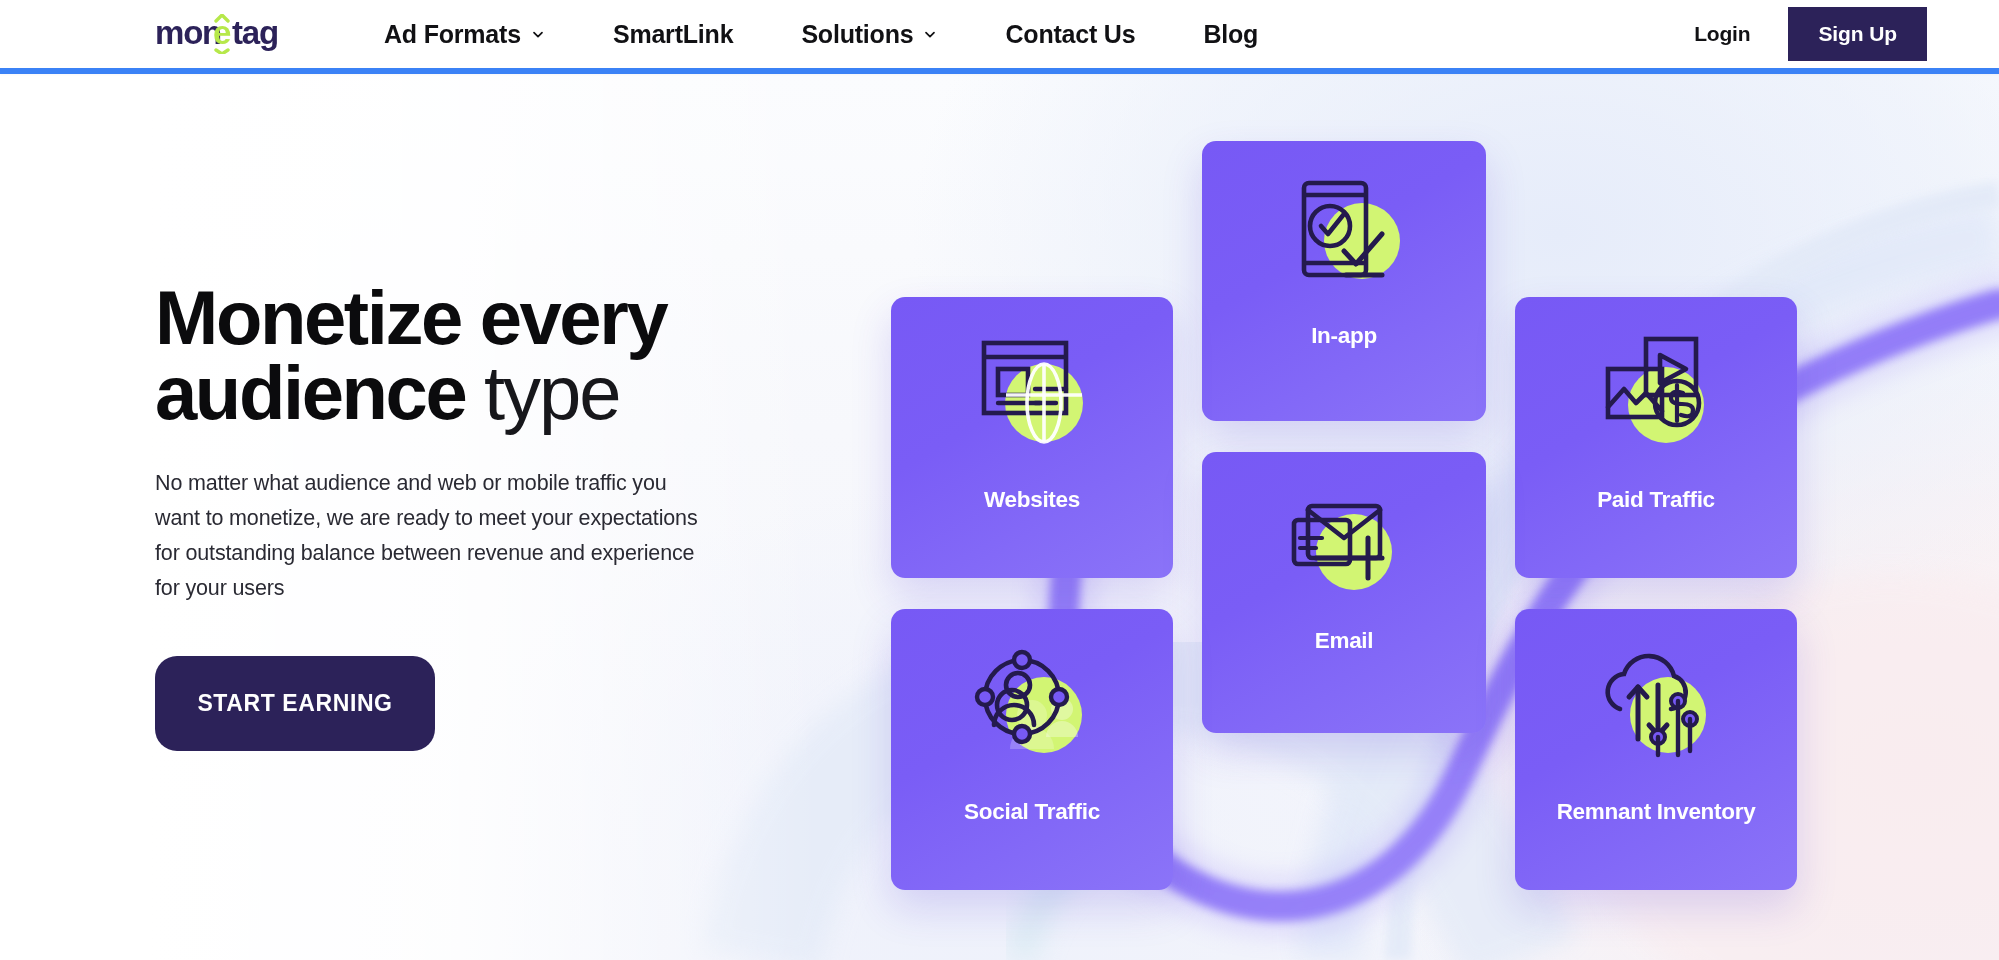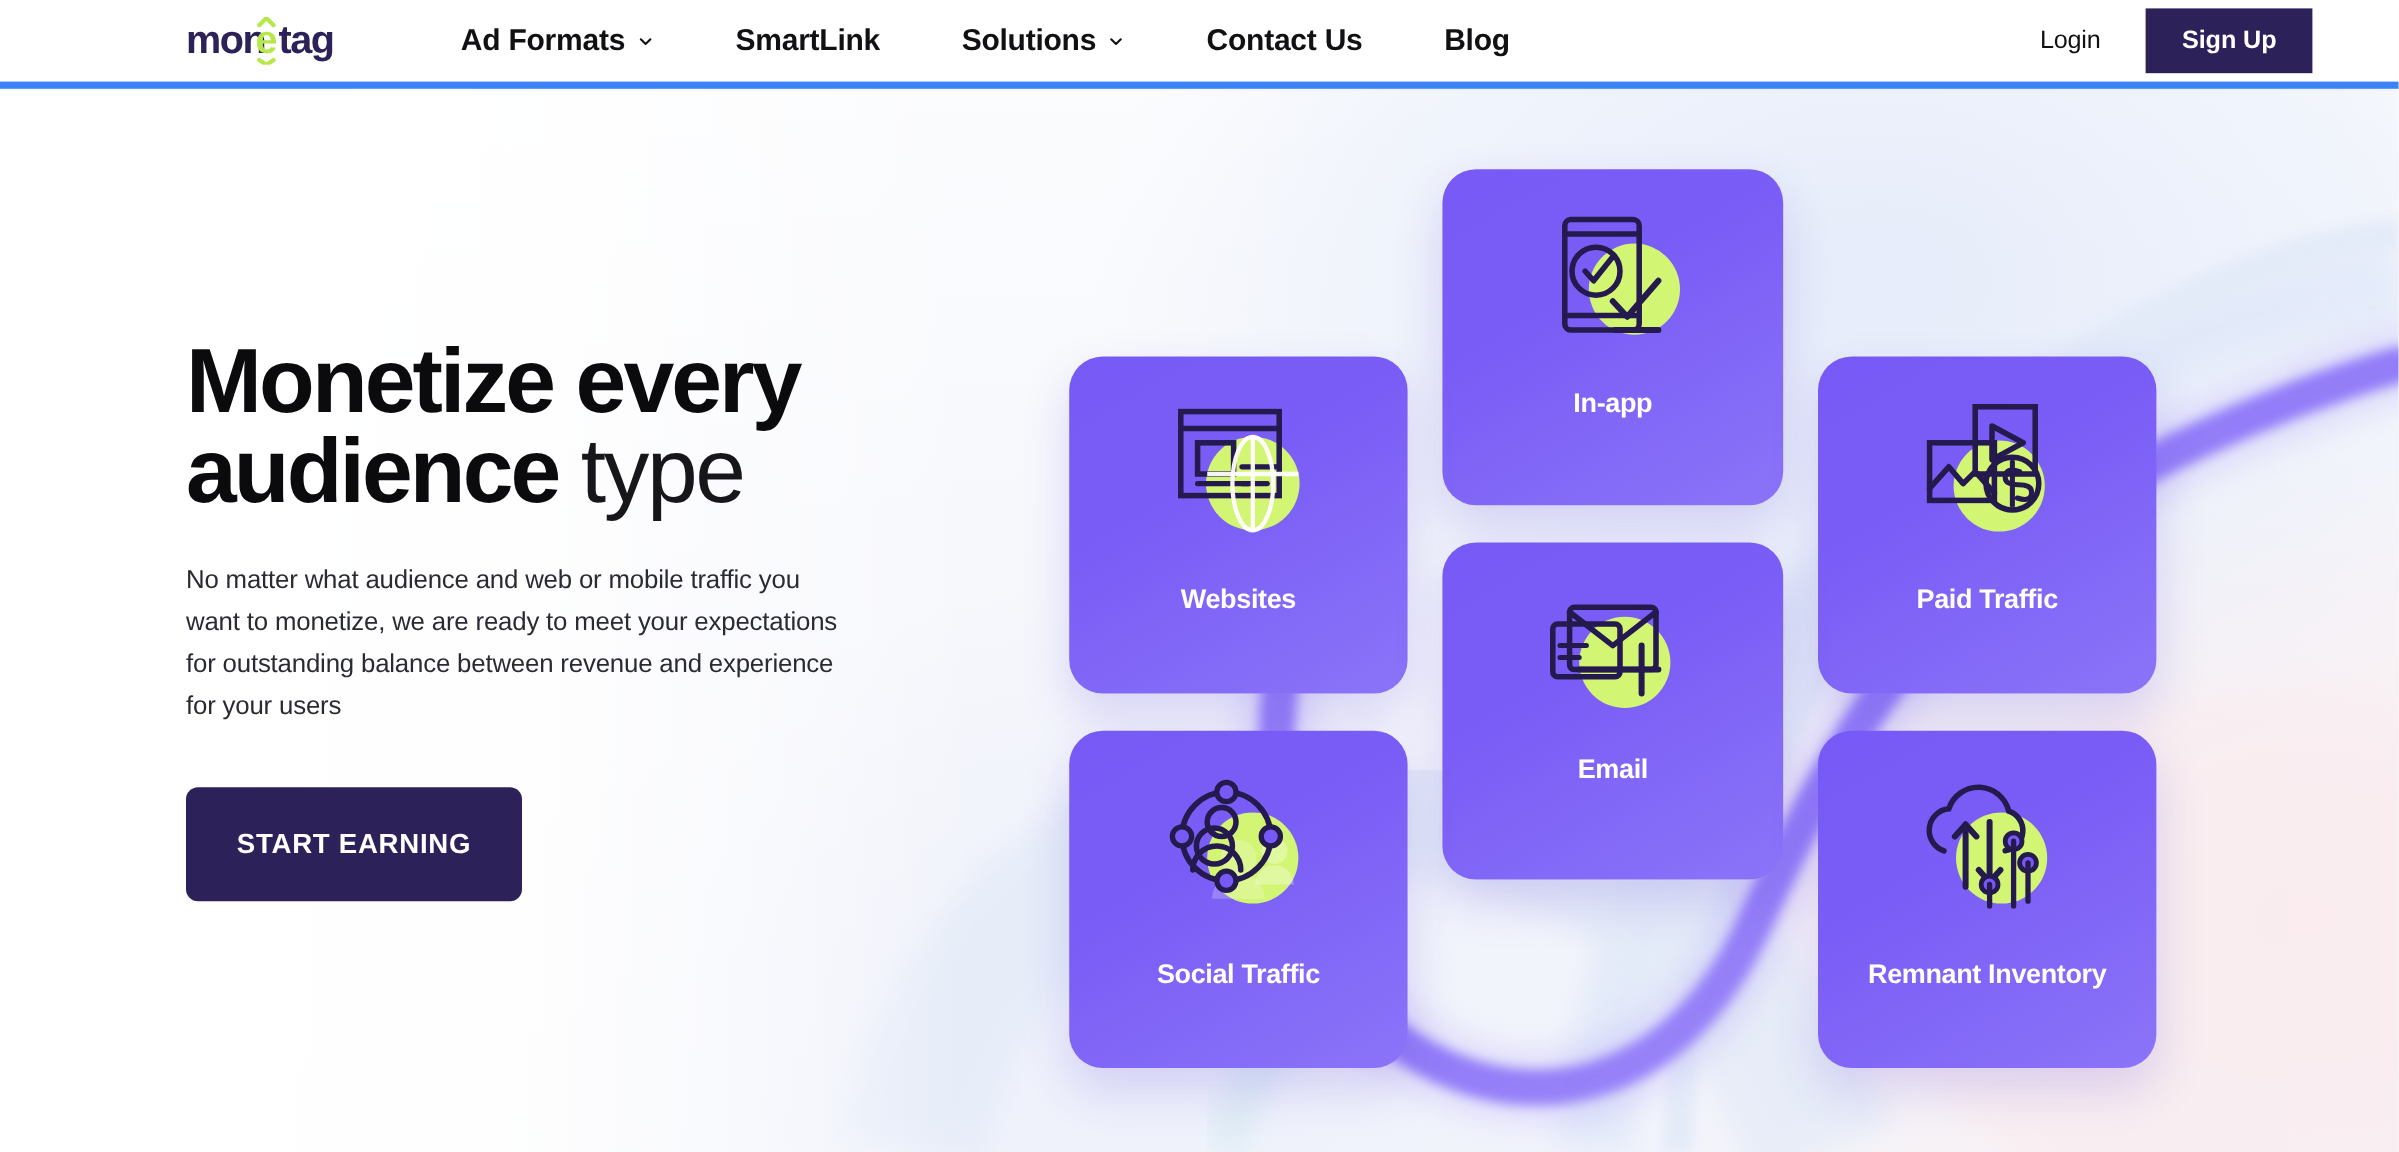--- a/index.html
+++ b/index.html
@@ -76,21 +76,21 @@
   .nav-item:first-child { padding-left: 0; }
   .caret { display: inline-block; width: 14px; height: 14px; color: #111114; }
   .caret svg { display:block; width:14px; height:14px; }
 
   .header-right {
     position: absolute; right: 72px; top: 50%;
     transform: translateY(-50%);
     display: flex; align-items: center; gap: 28px;
   }
   .login-link {
-    font-size: 21px; font-weight: 400; color: #111114;
+    font-size: 21px; font-weight: 700; color: #111114;
     cursor: pointer; letter-spacing: -0.2px;
     padding: 6px 10px;
   }
   .signup-btn {
     background: #2c2259;
     color: #ffffff;
     font-size: 21px; font-weight: 700;
     letter-spacing: -0.1px;
     border: none; border-radius: 0;
     padding: 0 30px;
@@ -122,33 +122,33 @@
     line-height: 1.62;
     color: #2a2a33;
     font-weight: 400;
     letter-spacing: -0.15px;
     max-width: 560px;
     margin-bottom: 50px;
   }
   .cta-btn {
     background: #2c2259;
     color: #ffffff;
-    border: none; border-radius: 10px;
+    border: none; border-radius: 22px;
     font-size: 23px; font-weight: 700;
     letter-spacing: 0.6px;
     width: 280px; height: 95px;
     cursor: pointer;
     font-family: "Liberation Sans", sans-serif;
   }
 
   
   .cards { position: absolute; left: 0; top: 0; width: 1999px; height: 960px; z-index: 12; }
   .card {
     position: absolute;
-    border-radius: 28px;
+    border-radius: 14px;
     background: linear-gradient(150deg, #7759f5 0%, #7a5df6 40%, #8b74f8 100%);
     box-shadow: 0 18px 40px rgba(83,56,216,0.18);
     display: flex;
     flex-direction: column;
     align-items: center;
     cursor: pointer;
     overflow: hidden;
   }
   .card-icon {
     width: 132px; height: 132px;

